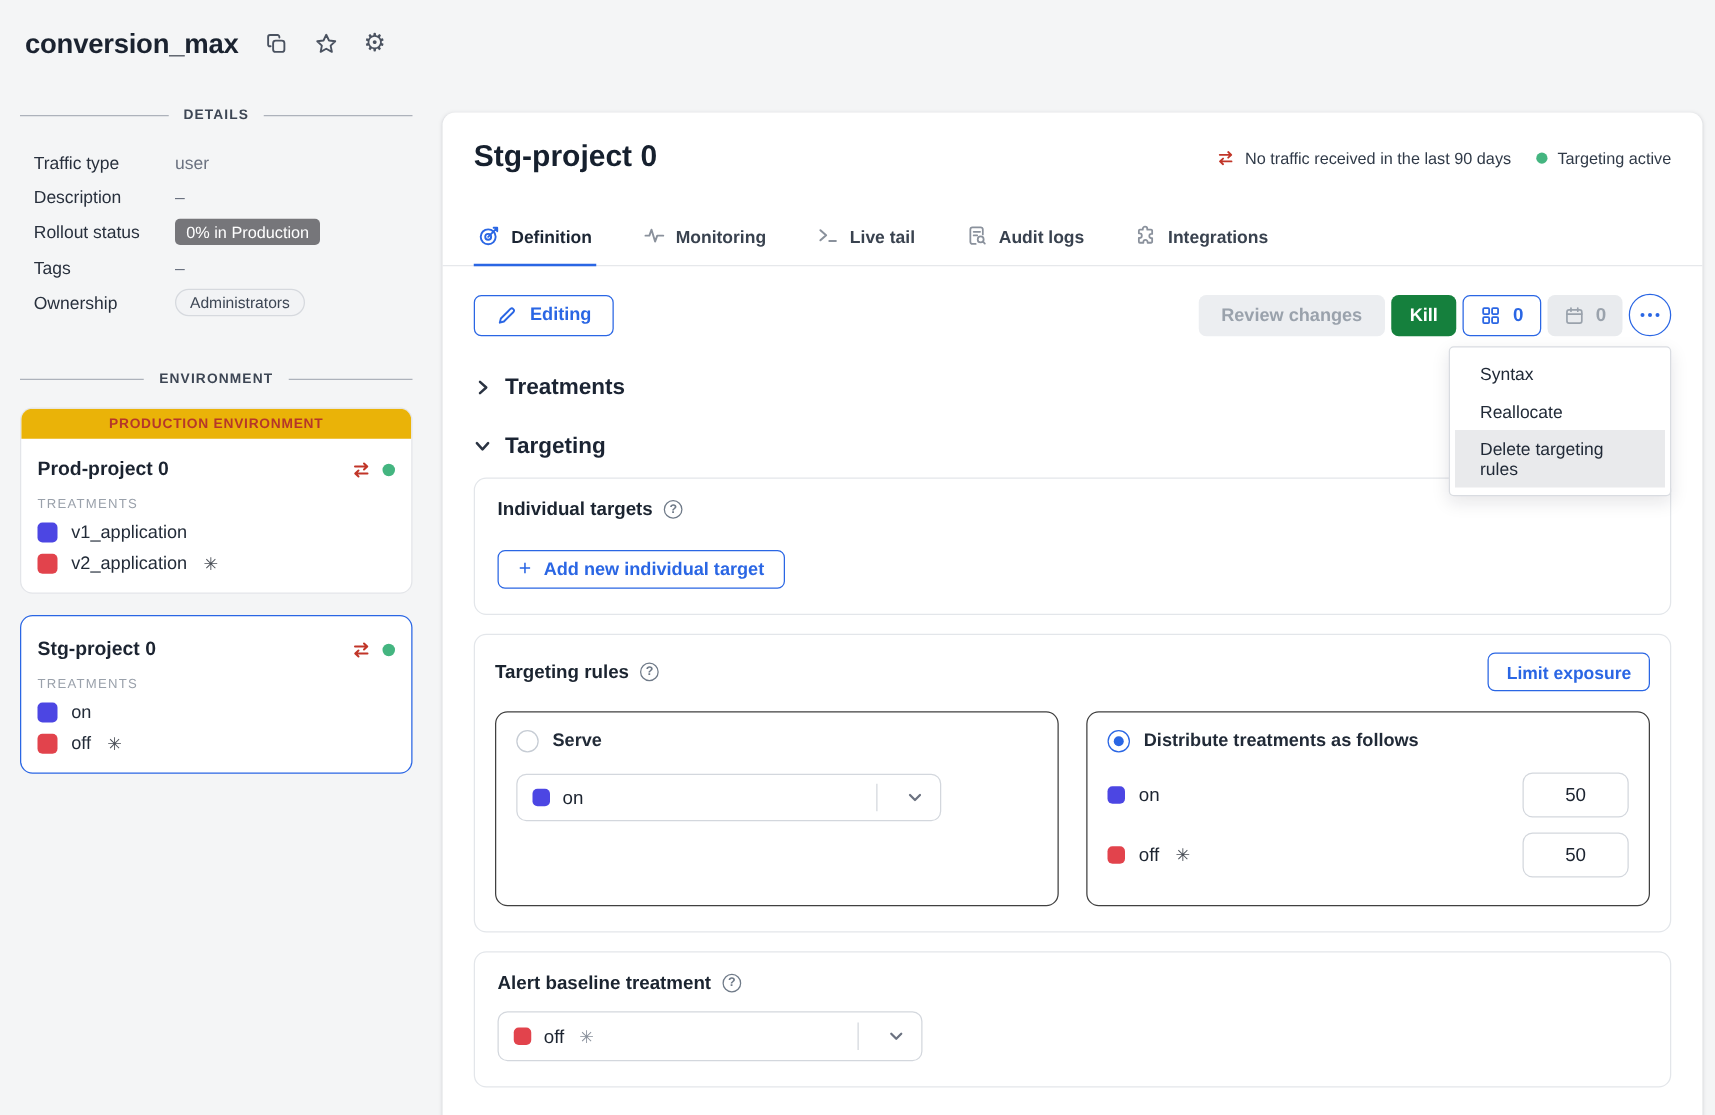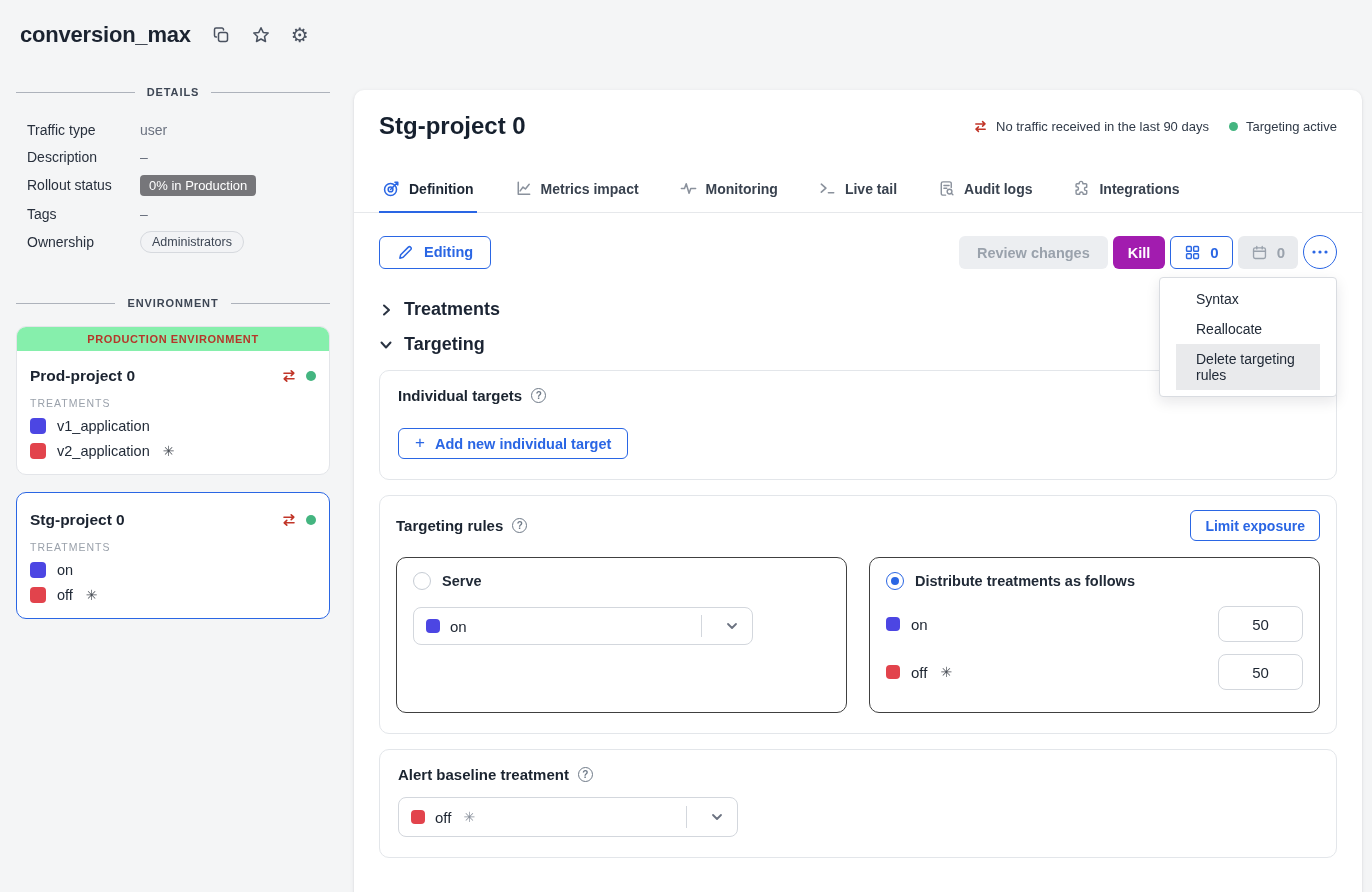--- a/index.html
+++ b/index.html
@@ -27,21 +27,21 @@
   .details-rows { margin-top:18px; padding-left:11px; }
   .detail-row { display:flex; align-items:center; min-height:27px; }
   .detail-label { width:113px; font-size:14px; color:#28303d; }
   .detail-value { font-size:14px; color:#6b7280; }
   .badge-gray { display:inline-block; background:#76767a; color:#fff; font-size:13px; padding:3px 9px; border-radius:4px; }
   .pill { display:inline-block; border:1px solid #d6d9de; background:#f2f3f5; color:#3d4654; font-size:12.5px; padding:3px 11px; border-radius:20px; }
 
   .env-heading { margin-top:40px; }
   .env-card { margin-top:17px; background:#fff; border:1px solid #e3e5e9; border-radius:10px; overflow:hidden; }
   .env-card.selected { border:1px solid #2a66e4; }
-  .env-banner { text-align:center; font-size:11px; font-weight:700; letter-spacing:0.6px; color:#b5372a; background:#86efac; padding:6px 4px; }
+  .env-banner { text-align:center; font-size:11px; font-weight:700; letter-spacing:0.6px; color:#b5372a; background:#eab308; padding:6px 4px; }
   .env-card-body { padding:12px 13px 15px; }
   .env-title-row { display:flex; align-items:center; margin-top:4px; }
   .env-name { flex:1; font-size:15.5px; font-weight:700; color:#1b2330; }
   .dot-green { width:10px; height:10px; border-radius:50%; background:#44b580; margin-left:9px; }
   .treatments-label { margin:12px 0 4px; font-size:10.5px; letter-spacing:1px; color:#9aa1ab; }
   .treatment-row { display:flex; align-items:center; gap:11px; margin-top:9px; font-size:14.5px; color:#222b38; }
   .chip { width:16px; height:16px; border-radius:4px; flex:none; }
   .chip.blue { background:#4c46e3; }
   .chip.red  { background:#e2434c; }
   .chip.sm { width:14px; height:14px; }
@@ -58,33 +58,33 @@
 
   .tabs { margin:30px -25px 0; padding:0 25px; border-bottom:1px solid #e6e8eb; display:flex; gap:34px; }
   .tab { display:flex; align-items:center; gap:8px; padding:9px 3px 13px; font-size:14px; font-weight:600; color:#39424f; cursor:pointer; border-bottom:2px solid transparent; margin-bottom:-1px; }
   .tab.active { color:#1b2533; border-bottom:2px solid #2a66e4; }
 
   .toolbar { margin-top:22px; display:flex; align-items:center; }
   .toolbar-right { margin-left:auto; display:flex; align-items:flex-end; gap:5px; }
   .btn { height:33px; border-radius:6px; font-size:14.5px; font-weight:600; display:inline-flex; align-items:center; justify-content:center; cursor:pointer; border:none; background:none; font-family:inherit; }
   .btn-editing { border:1px solid #2a66e4; color:#2a66e4; background:#fff; padding:0 17px; gap:10px; }
   .btn-review { background:#eceef1; color:#9aa2ac; padding:0 18px; cursor:default; }
-  .btn-kill { background:#a21caf; color:#fff; padding:0 15px; font-weight:700; }
+  .btn-kill { background:#15803d; color:#fff; padding:0 15px; font-weight:700; }
   .btn-count { border:1px solid #2a66e4; color:#2a66e4; background:#fff; padding:0 13px; gap:9px; font-weight:700; font-size:15px; }
   .btn-count.disabled { border:none; background:#e9ebee; color:#9aa2ac; cursor:default; }
   .btn-more { width:34px; height:34px; border-radius:50%; border:1px solid #2a66e4; background:#fff; display:flex; align-items:center; justify-content:center; cursor:pointer; }
 
   
-  .menu { position:absolute; top:187px; right:25px; width:178px; background:#fff; border:1px solid #d9dce1; border-radius:4px; box-shadow:0 5px 14px rgba(16,24,40,.10); padding:6px 16px; z-index:10; }
+  .menu { position:absolute; top:187px; right:25px; width:178px; background:#fff; border:1px solid #d9dce1; border-radius:4px; box-shadow:0 5px 14px rgba(16,24,40,.10); padding:6px 4px; z-index:10; }
   .menu-item { padding:7px 20px; font-size:14px; color:#212a37; cursor:pointer; }
   .menu-item.highlight { background:#e9eaec; }
 
   
   .section-header { margin-top:30px; display:flex; align-items:center; gap:11px; font-size:18px; font-weight:700; color:#1b2433; cursor:pointer; width:max-content; }
-  .section-header.second { margin-top:14px; }
+  .section-header.second { margin-top:26px; }
 
   .panel-card { margin-top:15px; border:1px solid #e3e6ea; border-radius:10px; padding:16px 18px 20px; }
   .panel-title-row { display:flex; align-items:center; gap:9px; }
   .panel-title { font-size:15px; font-weight:700; color:#1b2430; }
   .help { width:15px; height:15px; border:1.4px solid #6f7a88; border-radius:50%; color:#6f7a88; font-size:10px; font-weight:700; display:inline-flex; align-items:center; justify-content:center; cursor:pointer; }
 
   .btn-add { margin-top:24px; height:31px; border:1px solid #2a66e4; border-radius:6px; background:#fff; color:#2a66e4; font-size:14.5px; font-weight:600; padding:0 16px; display:inline-flex; align-items:center; gap:10px; cursor:pointer; font-family:inherit; }
   .plus { font-size:17px; font-weight:400; margin-top:-2px; }
 
   .tr-header { display:flex; align-items:center; }
@@ -234,29 +234,20 @@
   <div class="tabs">
     <div class="tab active">
       <span>
         <svg width="19" height="19" viewBox="0 0 20 20" fill="none" stroke="#2a66e4" stroke-width="1.6" stroke-linecap="round" stroke-linejoin="round">
           <circle cx="9" cy="11" r="6.3"></circle>
             <circle cx="9" cy="11" r="2.5"></circle>
           <path d="M9 11l7.3-7.3M16.6 3.4h-3M16.6 3.4v3"></path>
         </svg>
       </span>
       <span>Definition</span>
-    </div>
-    <div class="tab">
-      <span>
-        <svg width="19" height="19" viewBox="0 0 20 20" fill="none" stroke="#8a919c" stroke-width="1.6" stroke-linecap="round" stroke-linejoin="round">
-          <path d="M4.5 3.5V16h12"></path>
-            <path d="M6.5 12.5l3-4 2.5 2 4-5"></path>
-        </svg>
-      </span>
-      <span>Metrics impact</span>
     </div>
     <div class="tab">
       <span>
         <svg width="19" height="19" viewBox="0 0 20 20" fill="none" stroke="#8a919c" stroke-width="1.6" stroke-linecap="round" stroke-linejoin="round">
           <path d="M2.5 10h3.3L7.6 5l3 10 1.8-5h5.1"></path>
         </svg>
       </span>
       <span>Monitoring</span>
     </div>
     <div class="tab">

